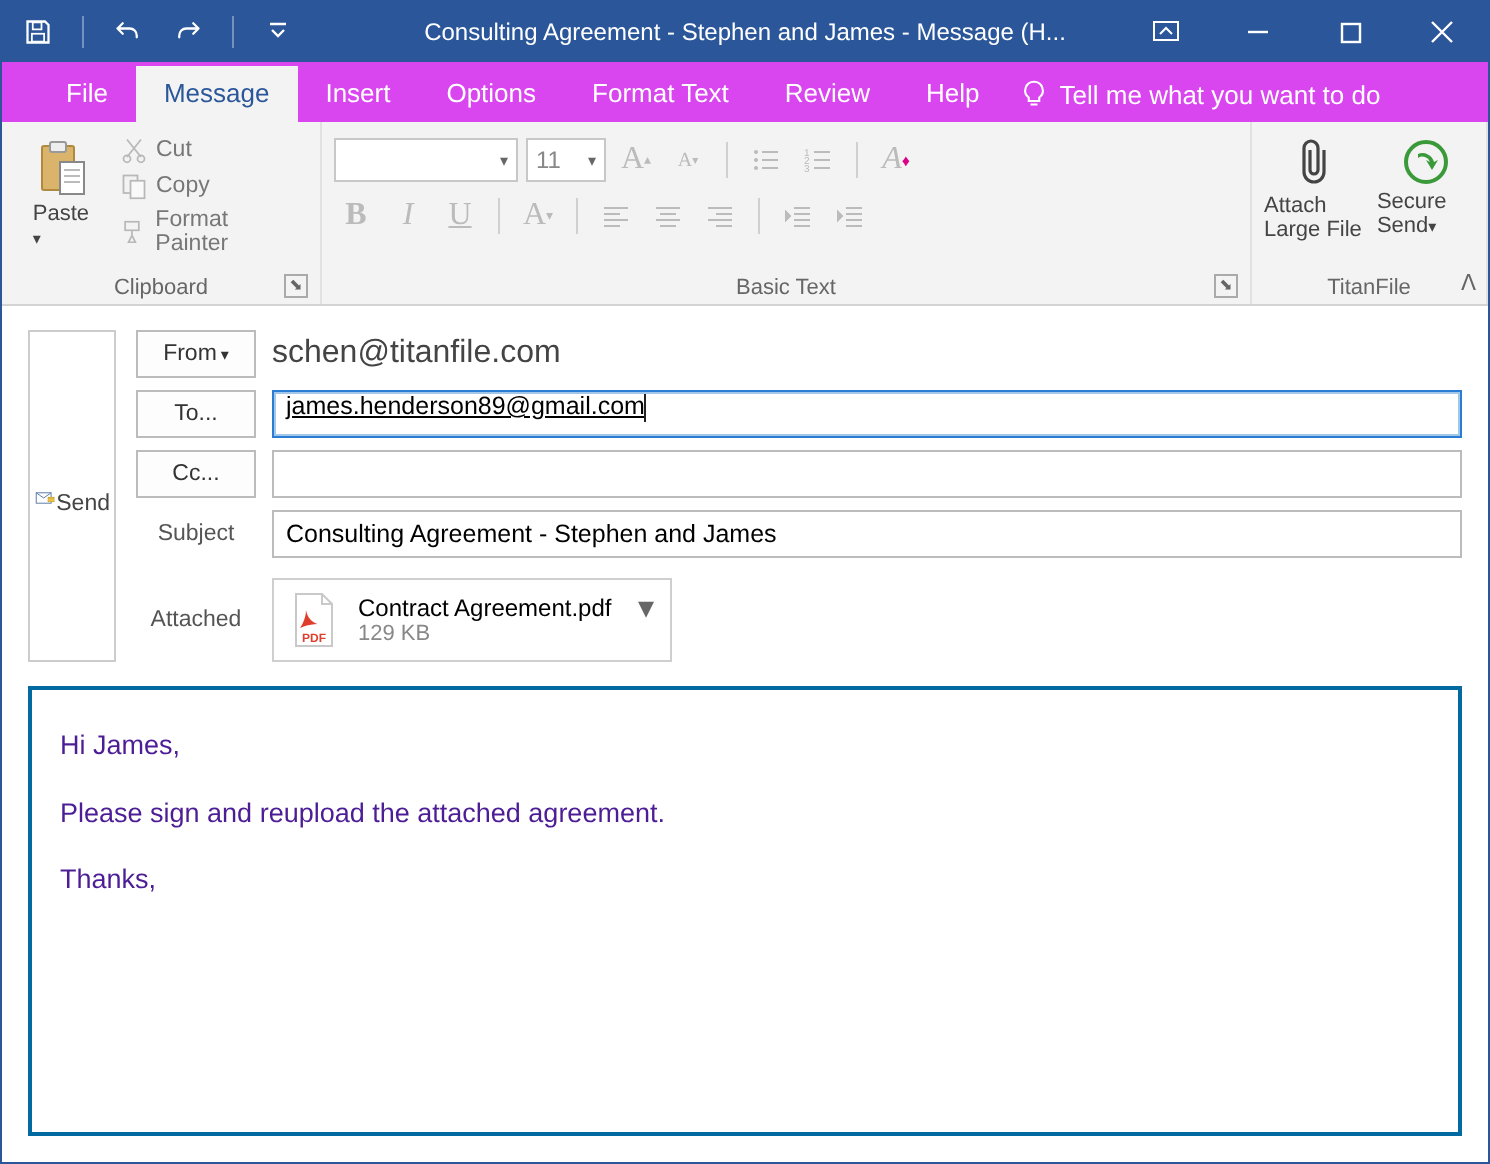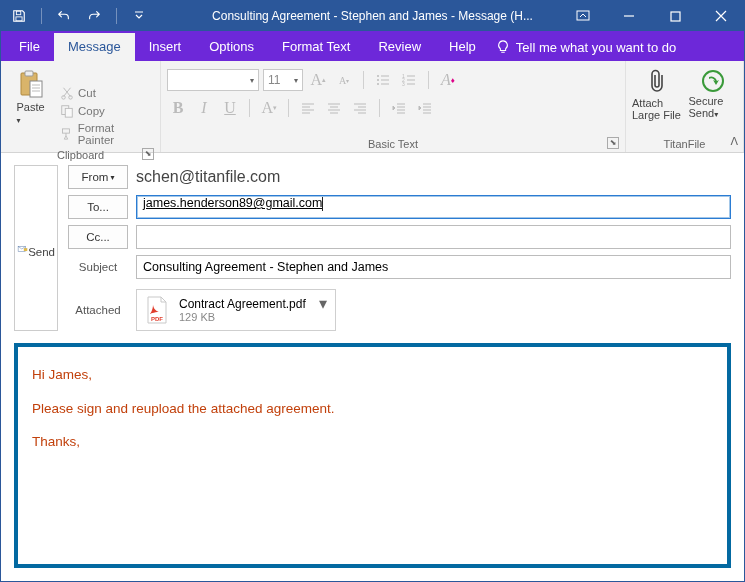--- a/index.html
+++ b/index.html
@@ -6,32 +6,32 @@
   body { background: #f0f0f0; width: 745px; height: 582px; overflow: hidden; }
   .window { width: 745px; height: 582px; border: 1px solid #2b579a; background: #fff; display: flex; flex-direction: column; }
   .titlebar { height: 30px; background: #2b579a; display: flex; align-items: center; color: #fff; padding-left: 6px; position: relative; }
   .titlebar .qat { display: flex; align-items: center; gap: 6px; }
   .titlebar .qat .sep { width:1px; height:16px; background:rgba(255,255,255,0.35); margin:0 4px;}
   .titlebar .qat-btn { width: 24px; height: 24px; display:flex; align-items:center; justify-content:center; cursor: pointer; }
   .titlebar .title { position:absolute; left:50%; transform:translateX(-50%); font-size: 12px; white-space: nowrap; }
   .titlebar .controls { margin-left:auto; display:flex; }
   .titlebar .controls .cbtn { width: 46px; height: 30px; display:flex; align-items:center; justify-content:center; cursor:pointer;}
   .titlebar svg { fill:#fff; stroke:#fff; }
-  .tabbar { height: 30px; background: #6d28d9; display:flex; align-items:flex-end; padding-left: 4px; gap:0; }
+  .tabbar { height: 30px; background: #d946ef; display:flex; align-items:flex-end; padding-left: 18px; gap:0; }
   .tabbar .tab { padding: 0 14px; height: 28px; line-height:28px; color: #fff; font-size: 13px; cursor:pointer; }
   .tabbar .tab.active { background: #f3f3f3; color: #2b579a; }
   .tabbar .tell { display:flex; align-items:center; color:#fff; font-size:13px; margin-left:6px; gap:6px; height:28px;}
   .ribbon { background:#f3f3f3; border-bottom:1px solid #d4d4d4; display:flex; height:92px; position:relative;}
   .group { display:flex; flex-direction:column; padding:4px 6px 2px; border-right:1px solid #e1e1e1; }
   .group-body { flex:1; display:flex; align-items:flex-start; gap:4px;}
   .group-label { font-size:11px; color:#666; text-align:center; padding:2px 0 0; position:relative;}
   .group-label .launcher { position:absolute; right:0; bottom:1px; width:12px; height:12px; border:1px solid #aaa; font-size:8px; line-height:9px; text-align:center; color:#666;}
   .bigbtn { display:flex; flex-direction:column; align-items:center; width:48px; height:66px; padding-top:4px; cursor:pointer; font-size:11px; color:#444;}
   .bigbtn .lbl { text-align:left; line-height:12px; margin-top:2px;}
-  .smallstack { display:flex; flex-direction:column; gap:2px; margin-top:20px;}
+  .smallstack { display:flex; flex-direction:column; gap:2px; margin-top:2px;}
   .smallbtn { display:flex; align-items:center; gap:4px; font-size:11.5px; color:#777; padding:1px 2px; cursor:pointer;}
   .smallbtn svg { opacity:.55;}
   .basic-text { flex:1; }
   .bt-row { display:flex; align-items:center; gap:4px; margin:2px 0; }
   .bt-sep { width:1px; height:18px; background:#d0d0d0; margin:0 4px;}
   .fontbox { border:1px solid #c8c8c8; background:#fff; height:22px; font-size:12px; padding:0 4px; color:#888; display:flex; align-items:center; justify-content:space-between;}
   .iconsq { width:22px; height:22px; display:flex; align-items:center; justify-content:center; cursor:pointer; color:#666;}
   .iconsq.disabled { color:#bbb;}
   .ribCollapse { position:absolute; right:6px; bottom:4px; font-size:11px; color:#666; cursor:pointer;}
   .compose { padding:12px 13px; display:flex; gap:10px; }
@@ -44,21 +44,21 @@
   .femail { font-size:16px; color:#444; }
   .finput { flex:1; height:24px; border:1px solid #bcbcbc; padding:0 6px; font-size:12.5px; outline:none; }
   .finput.active { border:1px solid #2b7cd3; box-shadow:0 0 0 1px #a3c7e8 inset;}
   .finput .addr { text-decoration:underline;}
   .caret { border-right:1px solid #222; animation:none; display:inline-block; height:14px; vertical-align:middle;}
   .attachrow { display:flex; align-items:center; gap:8px; margin-top:4px;}
   .attachbox { width:200px; height:42px; border:1px solid #cfcfcf; display:flex; align-items:center; padding:16px 6px; gap:8px; position:relative; background:#fff; cursor:pointer;}
   .attachbox .meta { display:flex; flex-direction:column; font-size:12px; }
   .attachbox .meta .sz { color:#888; font-size:11px;}
   .attachbox .dd { position:absolute; right:4px; top:4px; width:12px; height:12px; color:#666;}
-  .bodyarea { margin:0 13px 13px; border:4px solid #0369a1; flex:1; padding:18px 14px; font-size:13.5px; color:#c2410c; line-height:1.45;}
+  .bodyarea { margin:0 13px 13px; border:2px solid #0369a1; flex:1; padding:18px 14px; font-size:13.5px; color:#4c1d95; line-height:1.45;}
   .bodyarea p { margin-bottom:14px;}
 </style>
 </head>
 <body>
 
 <div class="window">
 
   <div class="titlebar">
     <div class="qat">
       <div class="qat-btn">

